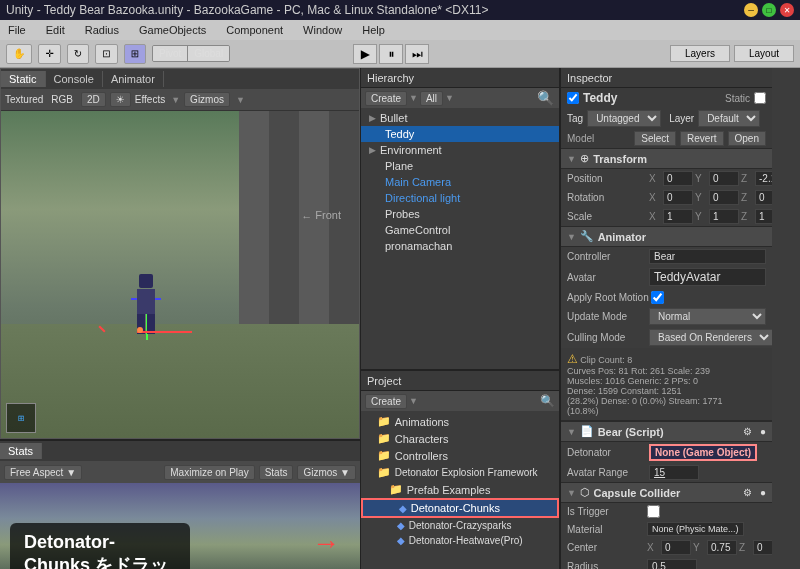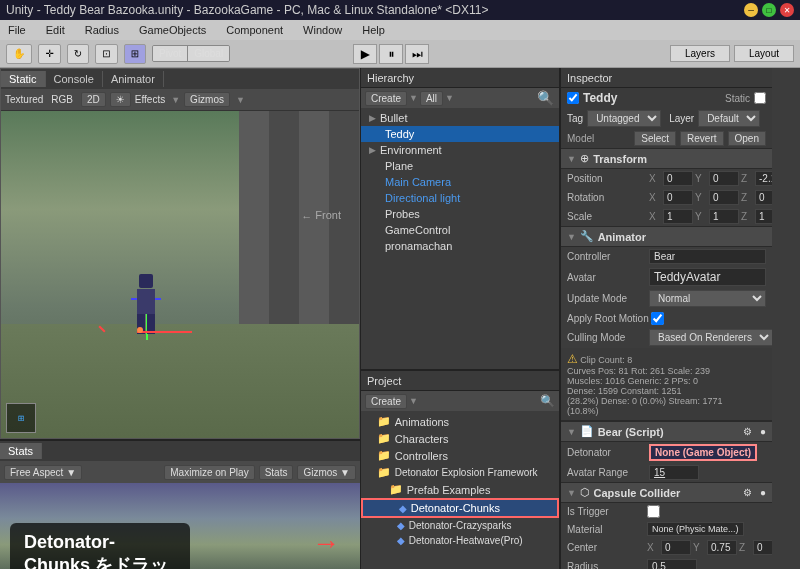--- a/index.html
+++ b/index.html
@@ -420,28 +420,28 @@
       </div>
       <div class="prop-row">
         <span class="prop-label">Controller</span>
         <span class="prop-field" style="background:#2a2a2a; border:1px solid #444; padding:1px 4px; font-size:10px; color:#ddd; flex:1;">Bear</span>
       </div>
       <div class="prop-row">
         <span class="prop-label">Avatar</span>
         <span class="prop-field" style="background:#2a2a2a; border:1px solid #444; padding:1px 4px; font-size:12px; color:#ddd; flex:1;">TeddyAvatar</span>
       </div>
       <div class="prop-row">
+        <span class="prop-label" style="font-size:10px;">Apply Root Motion</span>
+        <input type="checkbox" checked="" style="">
+      </div>
+      <div class="prop-row">
         <span class="prop-label">Update Mode</span>
         <select class="insp-dropdown" style="flex:1;">
           <option>Normal</option>
         </select>
-      </div>
-      <div class="prop-row">
-        <span class="prop-label" style="font-size:10px;">Apply Root Motion</span>
-        <input type="checkbox" checked="" style="">
       </div>
       <div class="prop-row">
         <span class="prop-label">Culling Mode</span>
         <select class="insp-dropdown" style="flex:1;">
           <option>Based On Renderers</option>
         </select>
       </div>
       <div class="info-box">
         <span class="warning-icon">⚠</span>
         <span style="font-size:9px; color:#aaa;">Clip Count: 8<br>Curves Pos: 81 Rot: 261 Scale: 239<br>Muscles: 1016 Generic: 2 PPs: 0<br>Dense: 1599 Constant: 1251<br>(28.2%) Dense: 0 (0.0%) Stream: 1771<br>(10.8%)</span>

